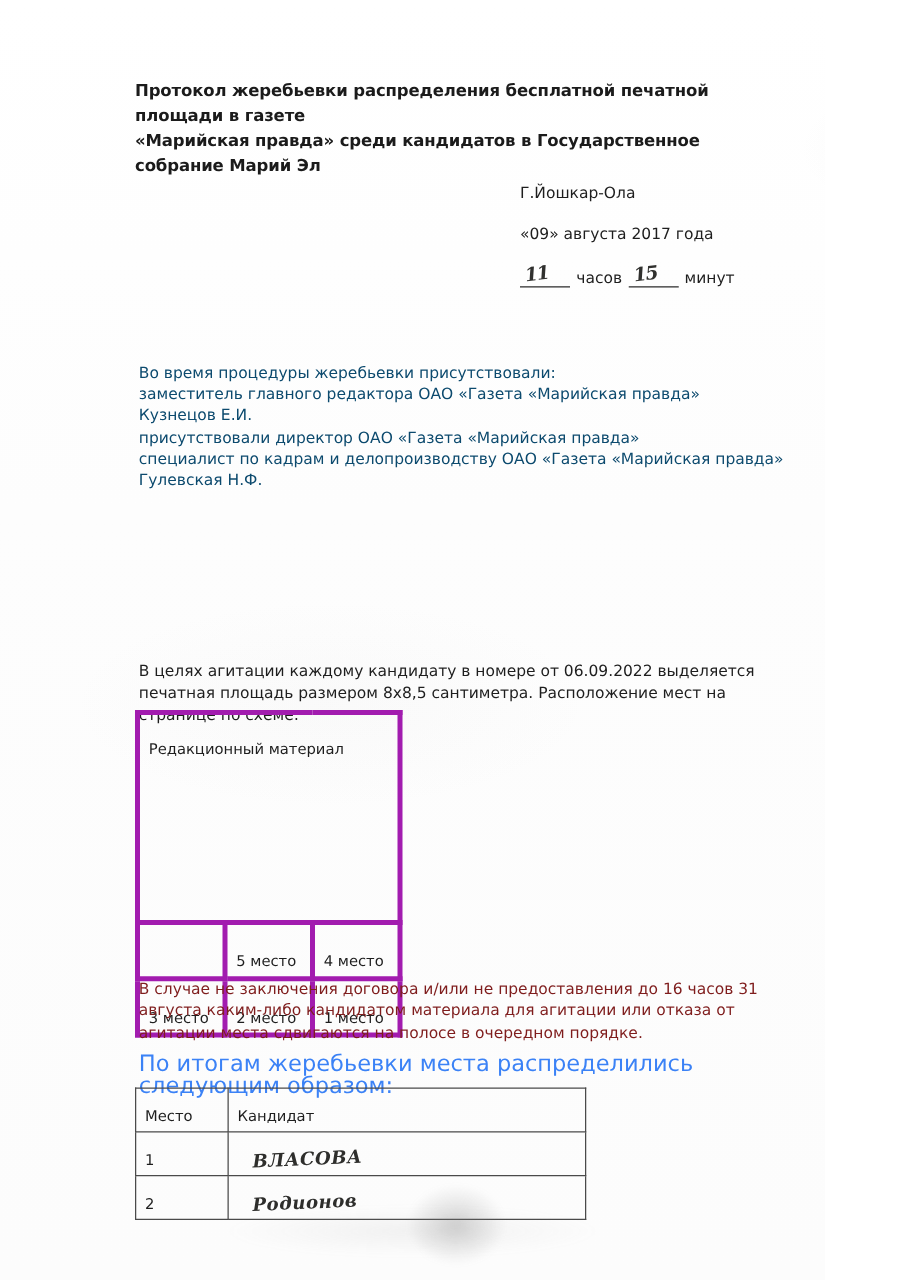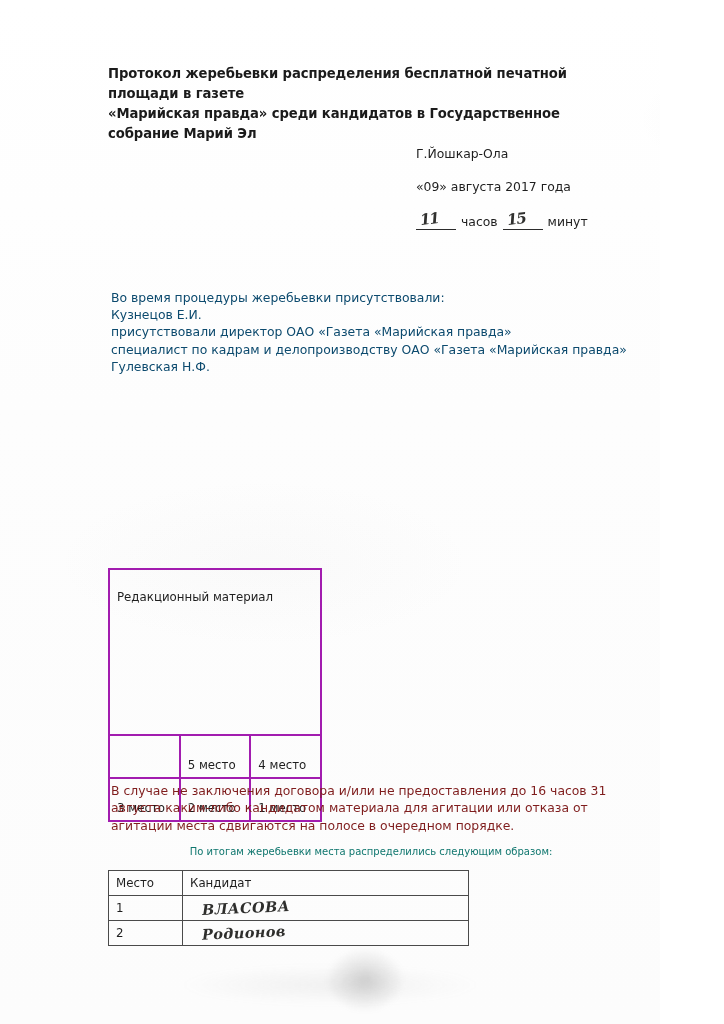--- a/index.html
+++ b/index.html
@@ -132,21 +132,21 @@
     position: absolute;
     left: 108px;
     top: 568px;
     width: 214px;
     border-collapse: collapse;
     table-layout: fixed;
     font-size: 11.8px;
     color: #1e1e1e;
   }
   .scheme-table td {
-    border: 2px solid #a21caf;
+    border: 4px solid #a21caf;
     padding: 20px 6px 4px 7px;
     vertical-align: top;
     background: transparent;
   }
   .scheme-top {
     height: 140px;
   }
   .scheme-row td {
     height: 17px;
     vertical-align: middle;
@@ -163,40 +163,39 @@
     width: 520px;
     font-size: 12.4px;
     line-height: 17.4px;
     color: #7f1d1d;
   }
   .para-results {
     position: absolute;
     left: 111px;
     top: 843px;
     width: 520px;
-    font-size: 10px;
+    font-size: 18px;
     line-height: 17.4px;
-    color: #0f766e;
-    text-align: center;
+    color: #3b82f6;
   }
 
   
   .results-table {
     position: absolute;
     left: 108px;
     top: 870px;
     width: 332px;
     border-collapse: collapse;
     table-layout: fixed;
     font-size: 11.8px;
     color: #1e1e1e;
   }
   .results-table td {
     border: 1px solid #4a4a4a;
-    padding: 3px 6px 3px 7px;
+    padding: 13px 6px 3px 7px;
     height: 18px;
     vertical-align: middle;
   }
   .rcol-place { width: 60px; }
   .rcol-name  { width: 272px; }
   .hw-name {
     font-family: "DejaVu Serif", serif;
     font-style: italic;
     font-weight: bold;
     font-size: 14.5px;
@@ -230,26 +229,28 @@
         <span>часов</span>
         <span class="hw-slot">
           <span class="hw-val">15</span>
         </span>
         <span>минут</span>
       </div>
     </div>
 
     <div class="attendees">
       <div>Во время процедуры жеребьевки присутствовали:</div>
+      <div>заместитель главного редактора ОАО «Газета «Марийская правда»</div>
       <div>Кузнецов Е.И.</div>
       <div>присутствовали директор ОАО «Газета «Марийская правда»</div>
       <div>специалист по кадрам и делопроизводству ОАО «Газета «Марийская правда»</div>
       <div>Гулевская Н.Ф.</div>
     </div>
 
+    <div class="para-area">В целях агитации каждому кандидату в номере от 06.09.2022 выделяется печатная площадь размером 8х8,5 сантиметра. Расположение мест на странице по схеме:</div>
 
     <table class="scheme-table">
       <tbody>
           <tr>
         <td class="scheme-top" colspan="3">Редакционный материал</td>
       </tr>
       <tr class="scheme-row">
         <td class="col-a"></td>
         <td class="col-b">5 место</td>
         <td class="col-c">4 место</td>

